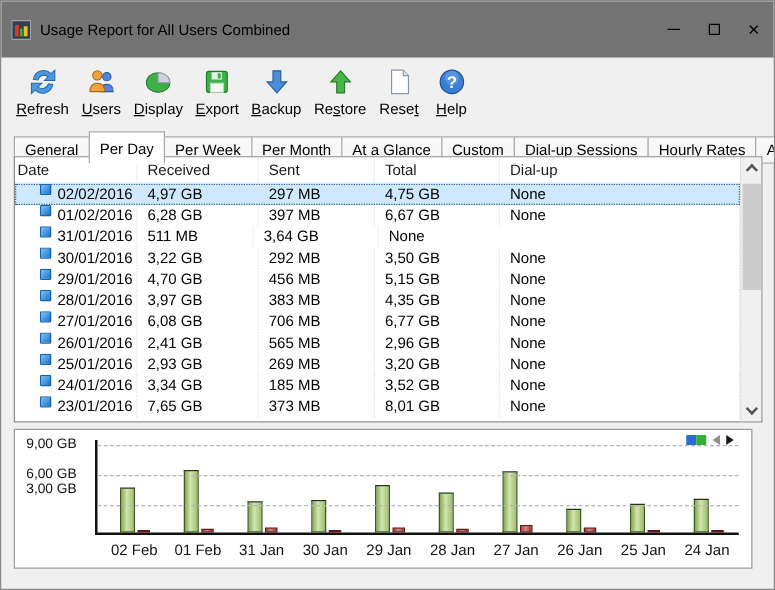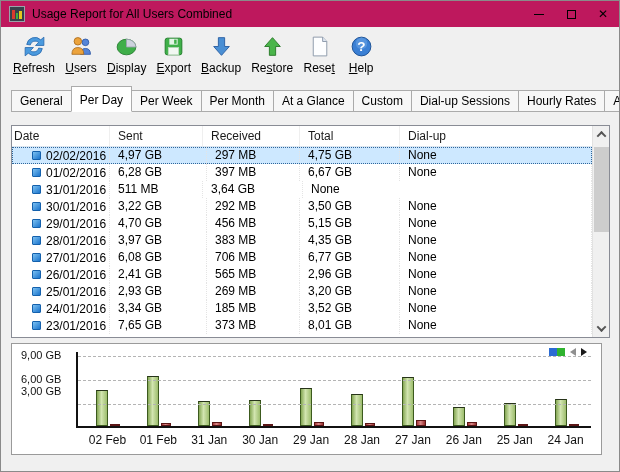--- a/index.html
+++ b/index.html
@@ -1,21 +1,21 @@
 <!DOCTYPE html>
 <html><head>
 <meta charset="utf-8">
 <style>
   *{box-sizing:border-box;margin:0;padding:0}
   html,body{width:620px;height:472px}
   body{font-family:"Liberation Sans",sans-serif;background:#d4d4d4}
   .window{position:relative;width:620px;height:472px;background:#f0f0f0;border:1px solid #8a8a8a;overflow:hidden}
 
   
-  .titlebar{height:26px;background:#be185d;display:flex;align-items:center;padding-left:8px}
+  .titlebar{height:45px;background:#737373;display:flex;align-items:center;padding-left:8px}
   .app-icon{width:16px;height:16px;background:#37404a;border:1px solid #9aa2aa;display:flex;align-items:flex-end;justify-content:center;gap:1px;padding:2px 2px 2px 2px;flex:0 0 auto}
   .app-icon i{display:block;width:3px}
   .app-icon .b1{height:9px;background:#d83a2e}
   .app-icon .b2{height:6px;background:#3fae3f}
   .app-icon .b3{height:8px;background:#e8c51f}
   .title{font-size:12px;color:#000;margin-left:7px;white-space:nowrap}
   .win-controls{margin-left:auto;display:flex;height:100%}
   .win-btn{width:32px;height:100%;display:flex;align-items:center;justify-content:center;cursor:default}
   .glyph-min{width:10px;height:1px;background:#000}
   .glyph-max{width:9px;height:9px;border:1px solid #000}
@@ -35,21 +35,21 @@
 
   
   .table-panel{position:absolute;left:10px;top:124px;width:599px;height:213px;background:#ffffff;border:1px solid #898c95}
   .thead{position:absolute;left:0;top:0;right:17px;height:21px;display:flex;background:#ffffff;border-bottom:1px solid #dce6f0}
   .th{font-size:12px;color:#1a1a1a;padding:3px 0 0 8px;border-right:1px solid #efefef;white-space:nowrap;overflow:hidden}
   .c0{width:98px}.c1{width:97px}.c2{width:93px}.c3{width:100px}.c4{flex:1;border-right:none}
   .th.c0{padding-left:2px}
   .tbody{position:absolute;left:0;top:21px;right:17px;bottom:0;overflow:hidden}
   .tr{display:flex;height:17px}
   .td{font-size:12px;line-height:16px;padding-left:8px;border-right:1px dotted #e4e4e4;white-space:nowrap;overflow:hidden}
-  .td.c0{padding-left:6px;display:flex;align-items:center}
+  .td.c0{padding-left:6px;display:flex;}
   .day-icon{width:9px;height:9px;margin:0 5px 0 14px;background:linear-gradient(135deg,#7cc1f2,#1b74cc);border:1px solid #1461ad;border-radius:1px;flex:0 0 auto}
   .tr.sel{background:#cde8ff;outline:1px dotted #30679b;outline-offset:-1px}
 
   
   .vscroll{position:absolute;right:0;top:0;width:17px;height:100%;background:#f0f0f0;border-left:1px solid #e2e2e2}
   .sb-btn{position:absolute;left:0;width:17px;height:17px;display:flex;align-items:center;justify-content:center}
   .sb-btn.down{bottom:0}
   .chev{width:7px;height:7px;border-left:2px solid #555;border-top:2px solid #555}
   .chev.up{transform:rotate(45deg) translate(1px,1px)}
   .chev.dn{transform:rotate(225deg) translate(1px,1px)}
@@ -168,22 +168,22 @@
       <div class="tab">At a Glance</div>
       <div class="tab">Custom</div>
       <div class="tab">Dial-up Sessions</div>
       <div class="tab">Hourly Rates</div>
       <div class="tab">Applications</div>
     </div>
 
   <div class="table-panel">
     <div class="thead" id="thead">
         <div class="th c0">Date</div>
+        <div class="th c1">Received</div>
         <div class="th c2">Sent</div>
-        <div class="th c1">Received</div>
         <div class="th c3">Total</div>
         <div class="th c4">Dial-up</div>
       </div>
     <div class="tbody" id="tbody">
         <div class="tr sel">
           <div class="td c0">
             <span class="day-icon"></span>
             <span>02/02/2016</span>
           </div>
           <div class="td c1">4,97 GB</div>

